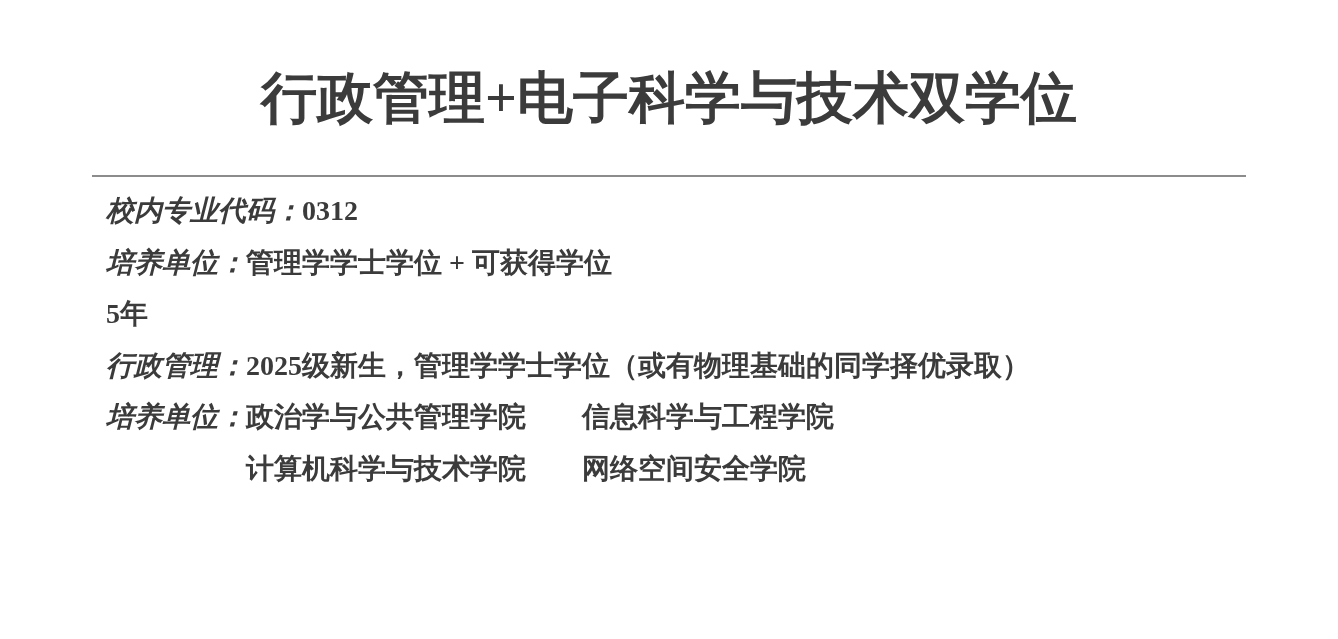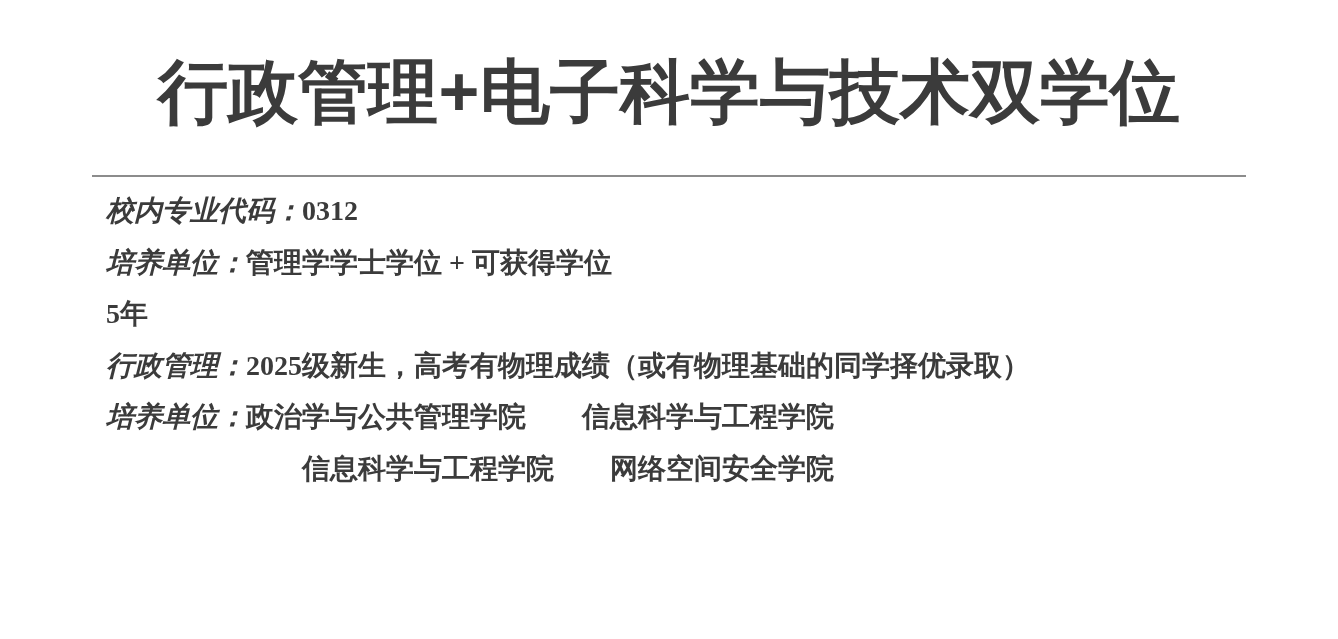--- a/index.html
+++ b/index.html
@@ -11,28 +11,27 @@
     position: relative;
     width: 1338px;
     height: 639px;
     background: #ffffff;
     overflow: hidden;
     font-family: "Liberation Serif", "DejaVu Serif", serif;
     color: #3b3b3b;
   }
   .doc-title {
     margin: 52px 40px 0 40px;
-    font-size: 70px;
+    font-size: 56px;
     line-height: 92px;
     font-weight: 700;
     text-align: center;
     white-space: nowrap;
     letter-spacing: 0px;
     color: #3b3b3b;
-    font-family: Liberation Mono, monospace;
   }
   .divider {
     width: 1154px;
     height: 0;
     margin: 31px auto 0 auto;
     border: none;
     border-top: 2px solid #8c8c8c;
   }
   .content {
     margin: 8px 0 0 106px;
@@ -46,21 +45,20 @@
     align-items: flex-start;
     white-space: nowrap;
   }
   .row .label {
     flex: 0 0 auto;
     font-style: italic;
   }
   .value-col {
     display: flex;
     flex-direction: column;
-    align-items: flex-end;
   }
 </style>
 </head>
 <body>
 
 <div class="page">
 
   <div class="doc-title">行政管理+电子科学与技术双学位</div>
 
   <hr class="divider">
@@ -78,25 +76,25 @@
     </div>
 
     <div class="row">
       <span class="value">5年</span>
     </div>
 
 
 
     <div class="row">
       <span class="label">行政管理：</span>
-      <span class="value">2025级新生，高考有物理成绩（或有物理基础的同学择优录取）</span>
+      <span class="value">2025级新生，管理学学士学位（或有物理基础的同学择优录取）</span>
     </div>
 
     <div class="row">
       <span class="label">培养单位：</span>
       <span class="value-col">
         <span class="value">政治学与公共管理学院　　信息科学与工程学院</span>
-        <span class="value">信息科学与工程学院　　网络空间安全学院</span>
+        <span class="value">计算机科学与技术学院　　网络空间安全学院</span>
       </span>
     </div>
 
   </div>
 </div>
 
 </body></html>

